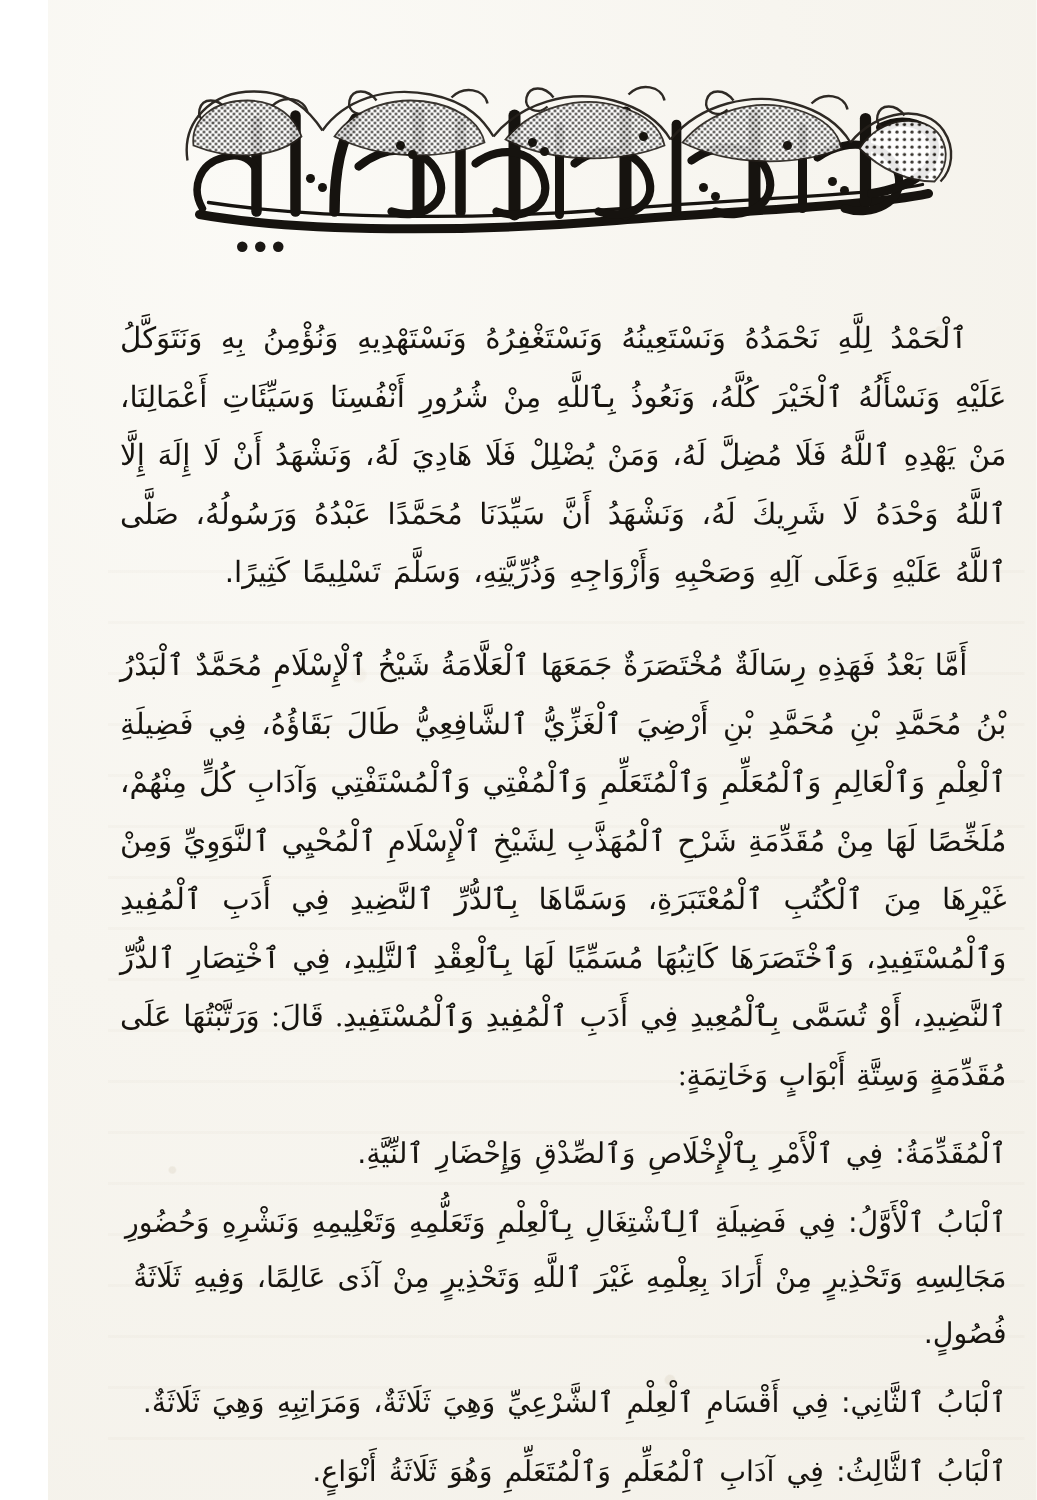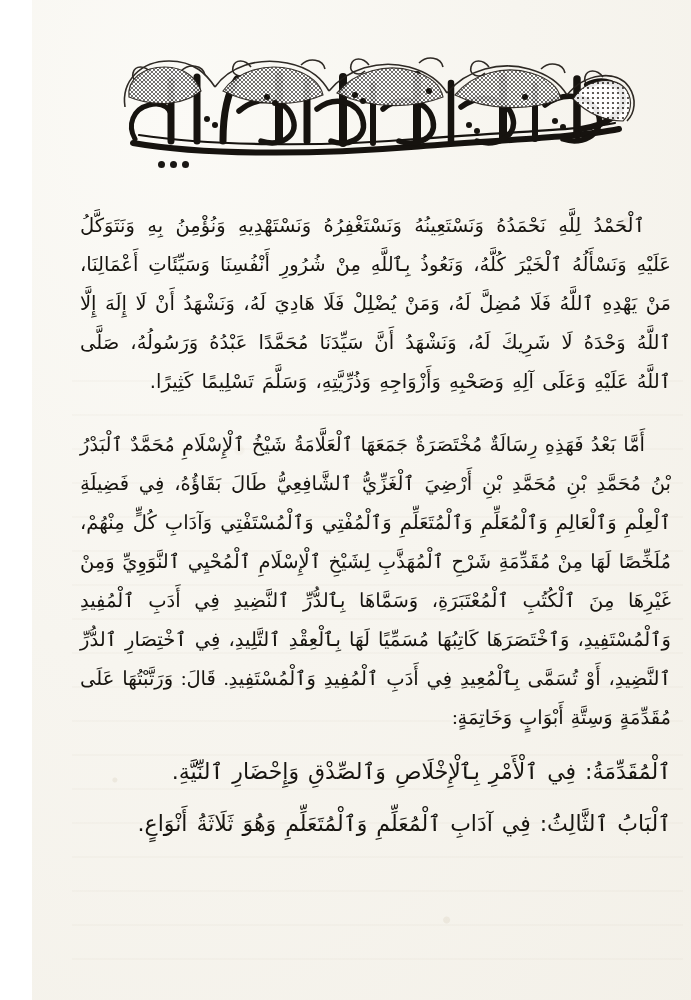--- a/index.html
+++ b/index.html
@@ -111,21 +111,21 @@
     margin-top: 2px;
   }
   .para.indent {
     text-indent: 26px;
   }
   .para.tight { margin-bottom: 10px; font-family: Liberation Serif, serif; }
 
   .line {
     font-family: "DejaVu Sans", sans-serif;
     color: #17140f;
-    font-size: 22px;
+    font-size: 19px;
     line-height: 1.95;
     margin: 0 0 6px 0;
     text-align: right;
     word-spacing: 2px;
   }
 
   .section-list { margin-top: 14px; }
   .section-list .line { margin-bottom: 9px; }
 
   .spacer-sm { height: 8px; }
@@ -248,17 +248,19 @@
     </div>
 
     <p class="para first indent">ٱلْحَمْدُ لِلَّهِ نَحْمَدُهُ وَنَسْتَعِينُهُ وَنَسْتَغْفِرُهُ وَنَسْتَهْدِيهِ وَنُؤْمِنُ بِهِ وَنَتَوَكَّلُ عَلَيْهِ وَنَسْأَلُهُ ٱلْخَيْرَ كُلَّهُ، وَنَعُوذُ بِٱللَّهِ مِنْ شُرُورِ أَنْفُسِنَا وَسَيِّئَاتِ أَعْمَالِنَا، مَنْ يَهْدِهِ ٱللَّهُ فَلَا مُضِلَّ لَهُ، وَمَنْ يُضْلِلْ فَلَا هَادِيَ لَهُ، وَنَشْهَدُ أَنْ لَا إِلَهَ إِلَّا ٱللَّهُ وَحْدَهُ لَا شَرِيكَ لَهُ، وَنَشْهَدُ أَنَّ سَيِّدَنَا مُحَمَّدًا عَبْدُهُ وَرَسُولُهُ، صَلَّى ٱللَّهُ عَلَيْهِ وَعَلَى آلِهِ وَصَحْبِهِ وَأَزْوَاجِهِ وَذُرِّيَّتِهِ، وَسَلَّمَ تَسْلِيمًا كَثِيرًا.</p>
 
     <div class="spacer-sm"></div>
 
     <p class="para indent tight">أَمَّا بَعْدُ فَهَذِهِ رِسَالَةٌ مُخْتَصَرَةٌ جَمَعَهَا ٱلْعَلَّامَةُ شَيْخُ ٱلْإِسْلَامِ مُحَمَّدٌ ٱلْبَدْرُ بْنُ مُحَمَّدِ بْنِ مُحَمَّدِ بْنِ أَرْضِيَ ٱلْغَزِّيُّ ٱلشَّافِعِيُّ طَالَ بَقَاؤُهُ، فِي فَضِيلَةِ ٱلْعِلْمِ وَٱلْعَالِمِ وَٱلْمُعَلِّمِ وَٱلْمُتَعَلِّمِ وَٱلْمُفْتِي وَٱلْمُسْتَفْتِي وَآدَابِ كُلٍّ مِنْهُمْ، مُلَخِّصًا لَهَا مِنْ مُقَدِّمَةِ شَرْحِ ٱلْمُهَذَّبِ لِشَيْخِ ٱلْإِسْلَامِ ٱلْمُحْيِي ٱلنَّوَوِيِّ وَمِنْ غَيْرِهَا مِنَ ٱلْكُتُبِ ٱلْمُعْتَبَرَةِ، وَسَمَّاهَا بِٱلدُّرِّ ٱلنَّضِيدِ فِي أَدَبِ ٱلْمُفِيدِ وَٱلْمُسْتَفِيدِ، وَٱخْتَصَرَهَا كَاتِبُهَا مُسَمِّيًا لَهَا بِٱلْعِقْدِ ٱلتَّلِيدِ، فِي ٱخْتِصَارِ ٱلدُّرِّ ٱلنَّضِيدِ، أَوْ تُسَمَّى بِٱلْمُعِيدِ فِي أَدَبِ ٱلْمُفِيدِ وَٱلْمُسْتَفِيدِ. قَالَ: وَرَتَّبْتُهَا عَلَى مُقَدِّمَةٍ وَسِتَّةِ أَبْوَابٍ وَخَاتِمَةٍ:</p>
 
     <div class="section-list">
       <p class="line">ٱلْمُقَدِّمَةُ: فِي ٱلْأَمْرِ بِٱلْإِخْلَاصِ وَٱلصِّدْقِ وَإِحْضَارِ ٱلنِّيَّةِ.</p>
+      <p class="line">ٱلْبَابُ ٱلْأَوَّلُ: فِي فَضِيلَةِ ٱلِٱشْتِغَالِ بِٱلْعِلْمِ وَتَعَلُّمِهِ وَتَعْلِيمِهِ وَنَشْرِهِ وَحُضُورِ مَجَالِسِهِ وَتَحْذِيرٍ مِنْ أَرَادَ بِعِلْمِهِ غَيْرَ ٱللَّهِ وَتَحْذِيرٍ مِنْ آذَى عَالِمًا، وَفِيهِ ثَلَاثَةُ فُصُولٍ.</p>
+      <p class="line">ٱلْبَابُ ٱلثَّانِي: فِي أَقْسَامِ ٱلْعِلْمِ ٱلشَّرْعِيِّ وَهِيَ ثَلَاثَةٌ، وَمَرَاتِبِهِ وَهِيَ ثَلَاثَةٌ.</p>
       <p class="line">ٱلْبَابُ ٱلثَّالِثُ: فِي آدَابِ ٱلْمُعَلِّمِ وَٱلْمُتَعَلِّمِ وَهُوَ ثَلَاثَةُ أَنْوَاعٍ.</p>
     </div>
 
   </div>
 </div>
 
 </body></html>

